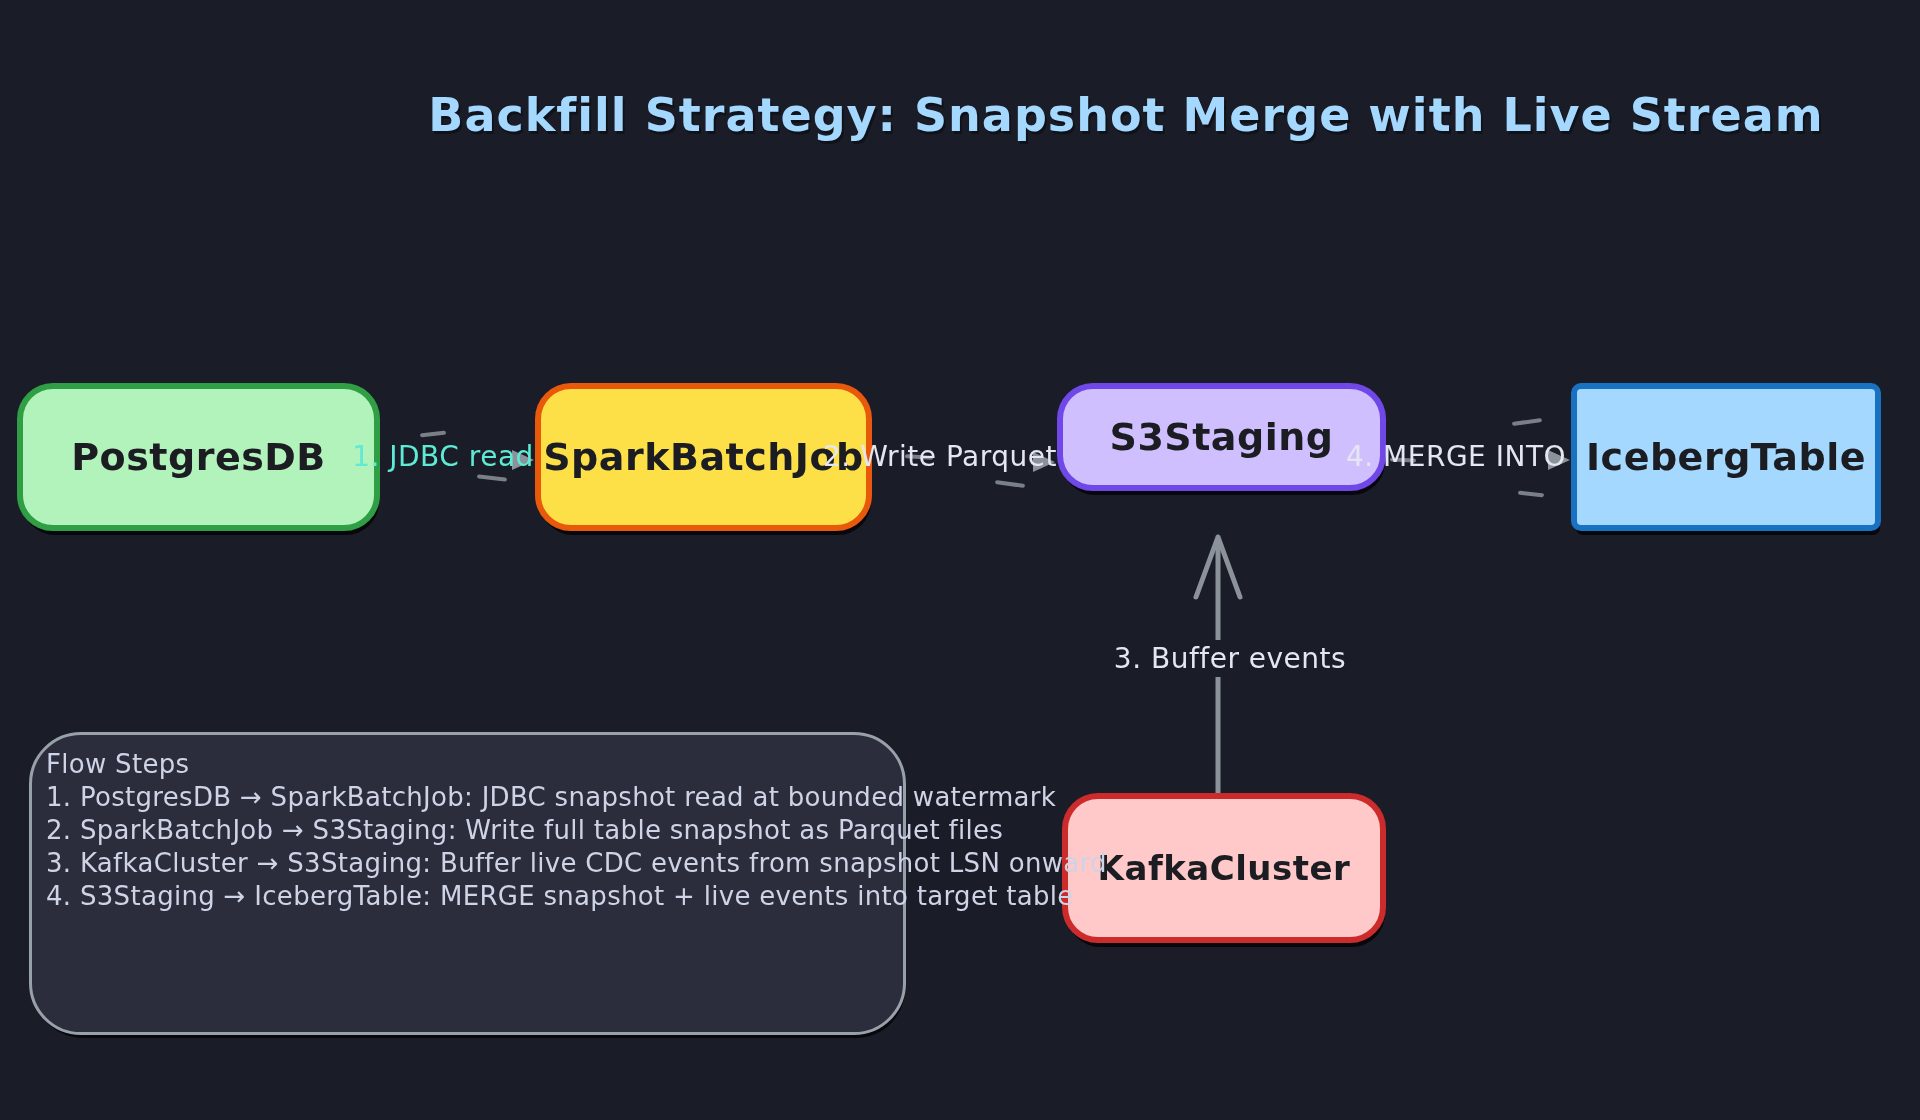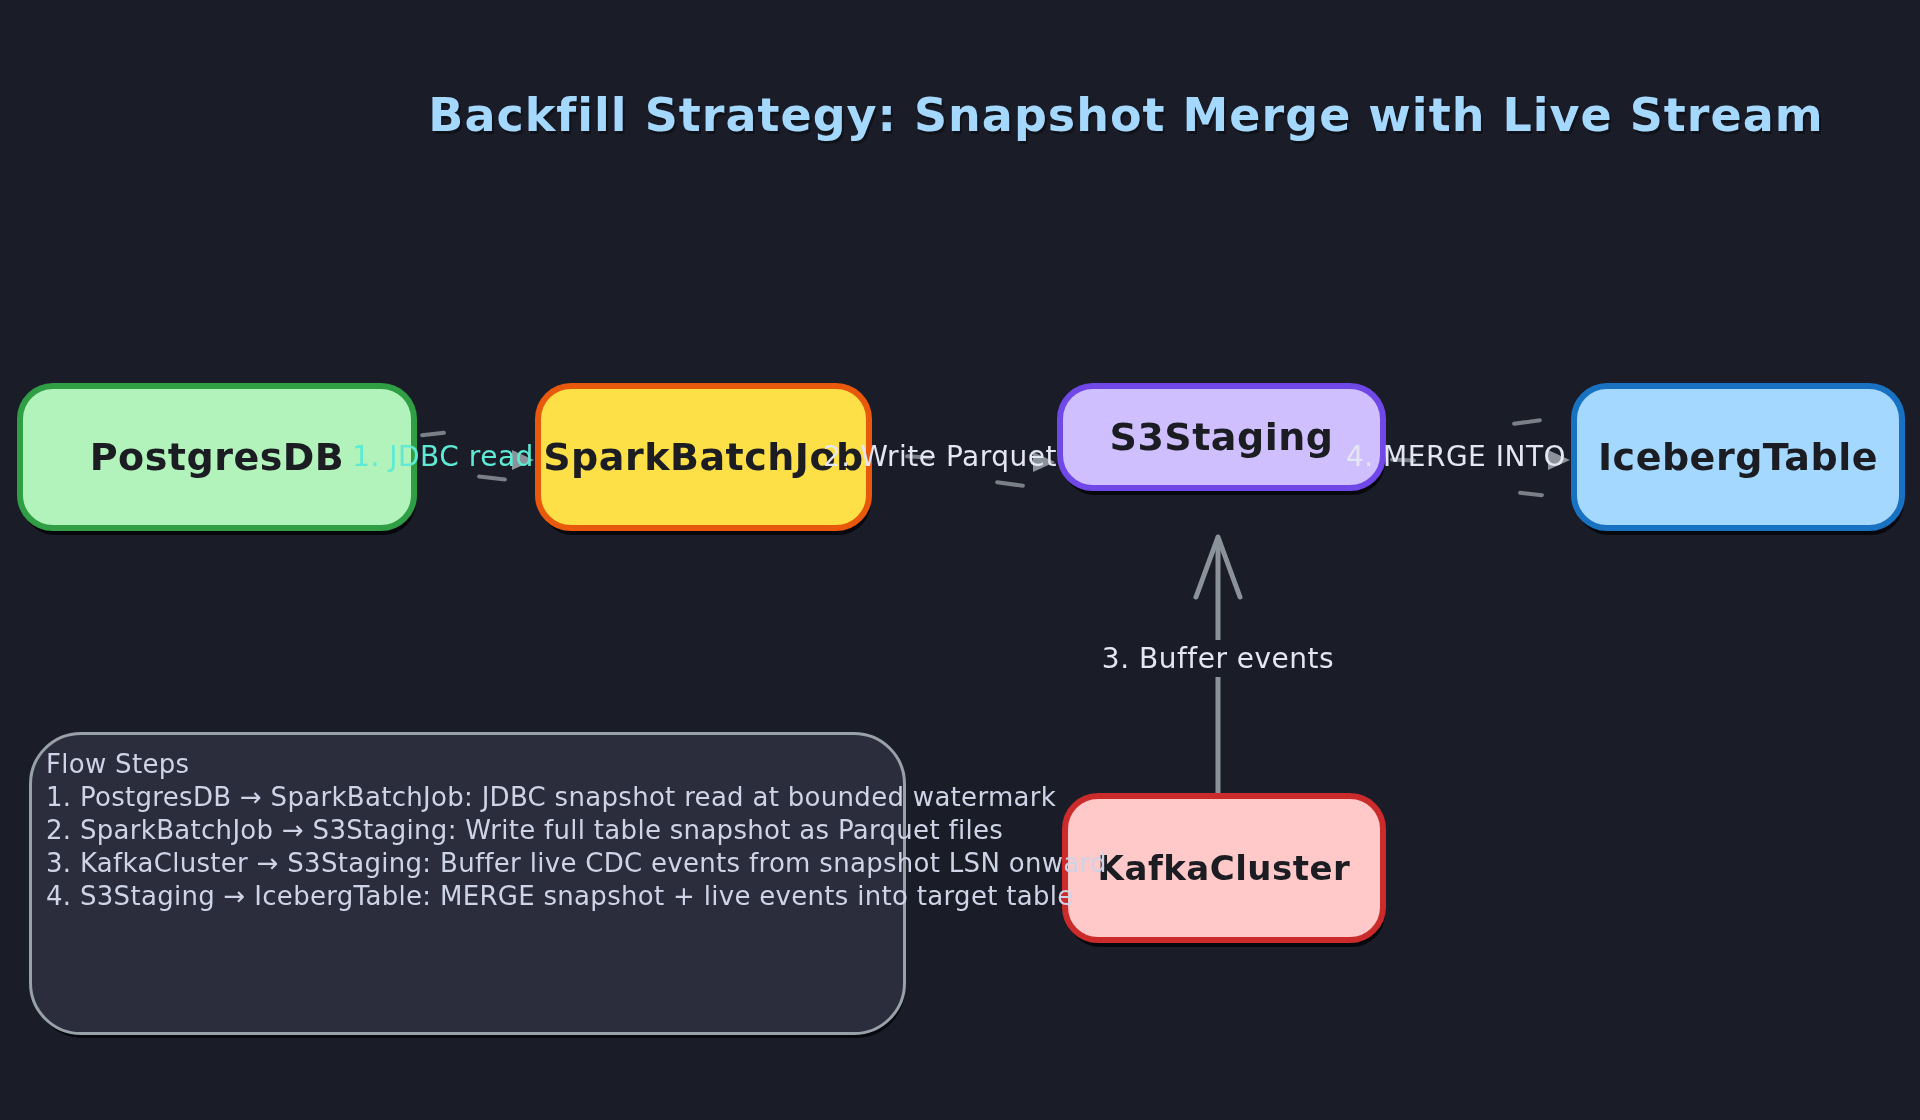--- a/index.html
+++ b/index.html
@@ -58,20 +58,21 @@
     position: absolute;
     transform: translateX(-50%);
     white-space: nowrap;
     font-size: 28px;
     font-weight: 500;
     letter-spacing: 0.5px;
     z-index: 4;
   }
   .edge-label.on-line {
     padding: 2px 8px;
+    margin-left: 12px;
   }
 
   .v-arrow { position: absolute; z-index: 1; }
 
   .flow-box {
     position: absolute;
     left: 29px; top: 732px;
     width: 877px; height: 303px;
     background: #2b2d3d;
     border: 3px solid #98a0a8;
@@ -92,33 +93,33 @@
 
   .kafka-z { z-index: 3; }
 </style>
 </head>
 <body>
 
 <div class="canvas" style="background-color: rgb(26, 28, 39);">
 
   <div class="title" style="color: rgb(165, 216, 255);">Backfill Strategy: Snapshot Merge with Live Stream</div>
 
-  <div class="node" style="left: 17px; top: 383px; width: 400px; height: 148px; background-color: rgb(178, 242, 187); border-color: rgb(47, 158, 68);">
+  <div class="node" style="left: 17px; top: 383px; width: 363px; height: 148px; background-color: rgb(178, 242, 187); border-color: rgb(47, 158, 68);">
     <span class="node-label" style="color: rgb(27, 29, 34);">PostgresDB</span>
   </div>
 
   <div class="node" style="left: 535px; top: 383px; width: 337px; height: 148px; background-color: #fde047; border-color: rgb(232, 89, 12);">
     <span class="node-label" style="color: rgb(27, 29, 34);">SparkBatchJob</span>
   </div>
 
   <div class="node" style="left: 1057px; top: 383px; width: 329px; height: 108px; background-color: rgb(208, 191, 255); border-color: rgb(112, 72, 232);">
     <span class="node-label" style="color: rgb(27, 29, 34);">S3Staging</span>
   </div>
 
-  <div class="node" style="left: 1571px; top: 383px; width: 334px; height: 148px; background-color: rgb(165, 216, 255); border-color: rgb(25, 113, 194);">
+  <div class="node" style="left: 1571px; top: 383px; width: 310px; height: 148px; background-color: rgb(165, 216, 255); border-color: rgb(25, 113, 194); border-radius: 10px;">
     <span class="node-label" style="color: rgb(27, 29, 34);">IcebergTable</span>
   </div>
 
   <div class="node kafka-z" style="left: 1062px; top: 793px; width: 324px; height: 150px; background-color: rgb(255, 201, 201); border-color: rgb(204, 43, 43);">
     <span class="node-label" style="font-size: 34px; color: rgb(27, 29, 34);">KafkaCluster</span>
   </div>
 
   <div>
     <div class="edge-stub" style="left:420px; top:432px; width:26px; transform:rotate(-6deg);"></div>
     <div class="edge-stub" style="left:477px; top:476px; width:30px; transform:rotate(7deg);"></div>

